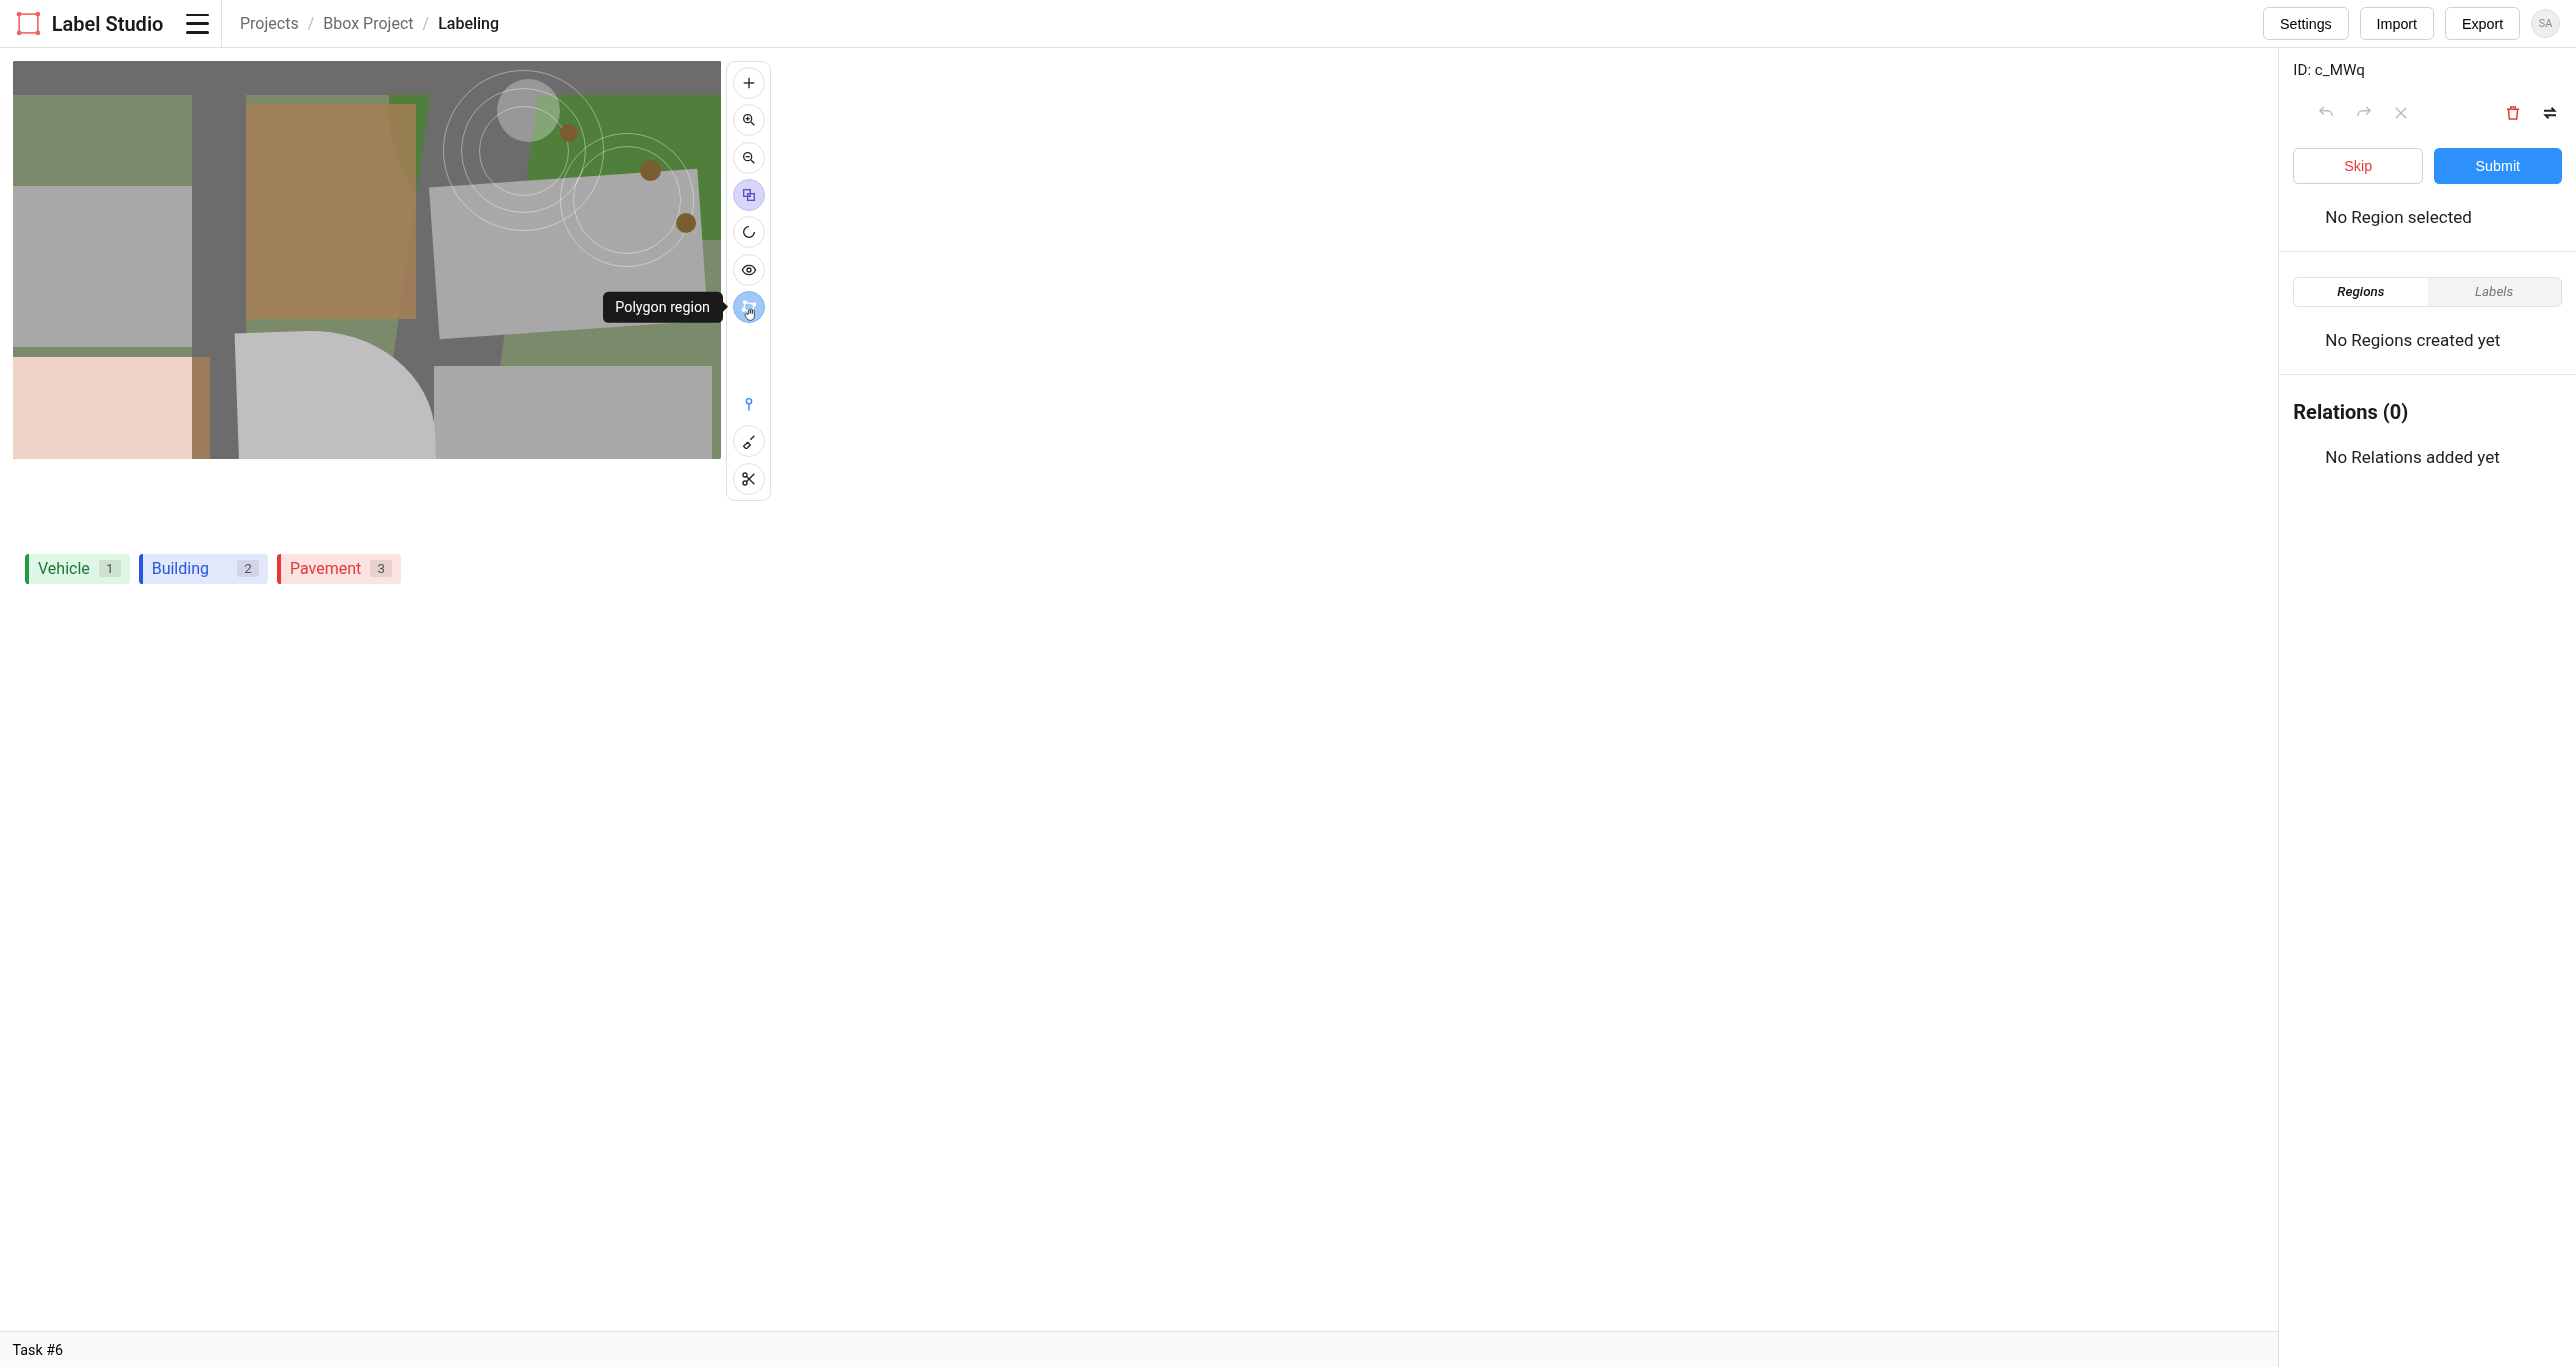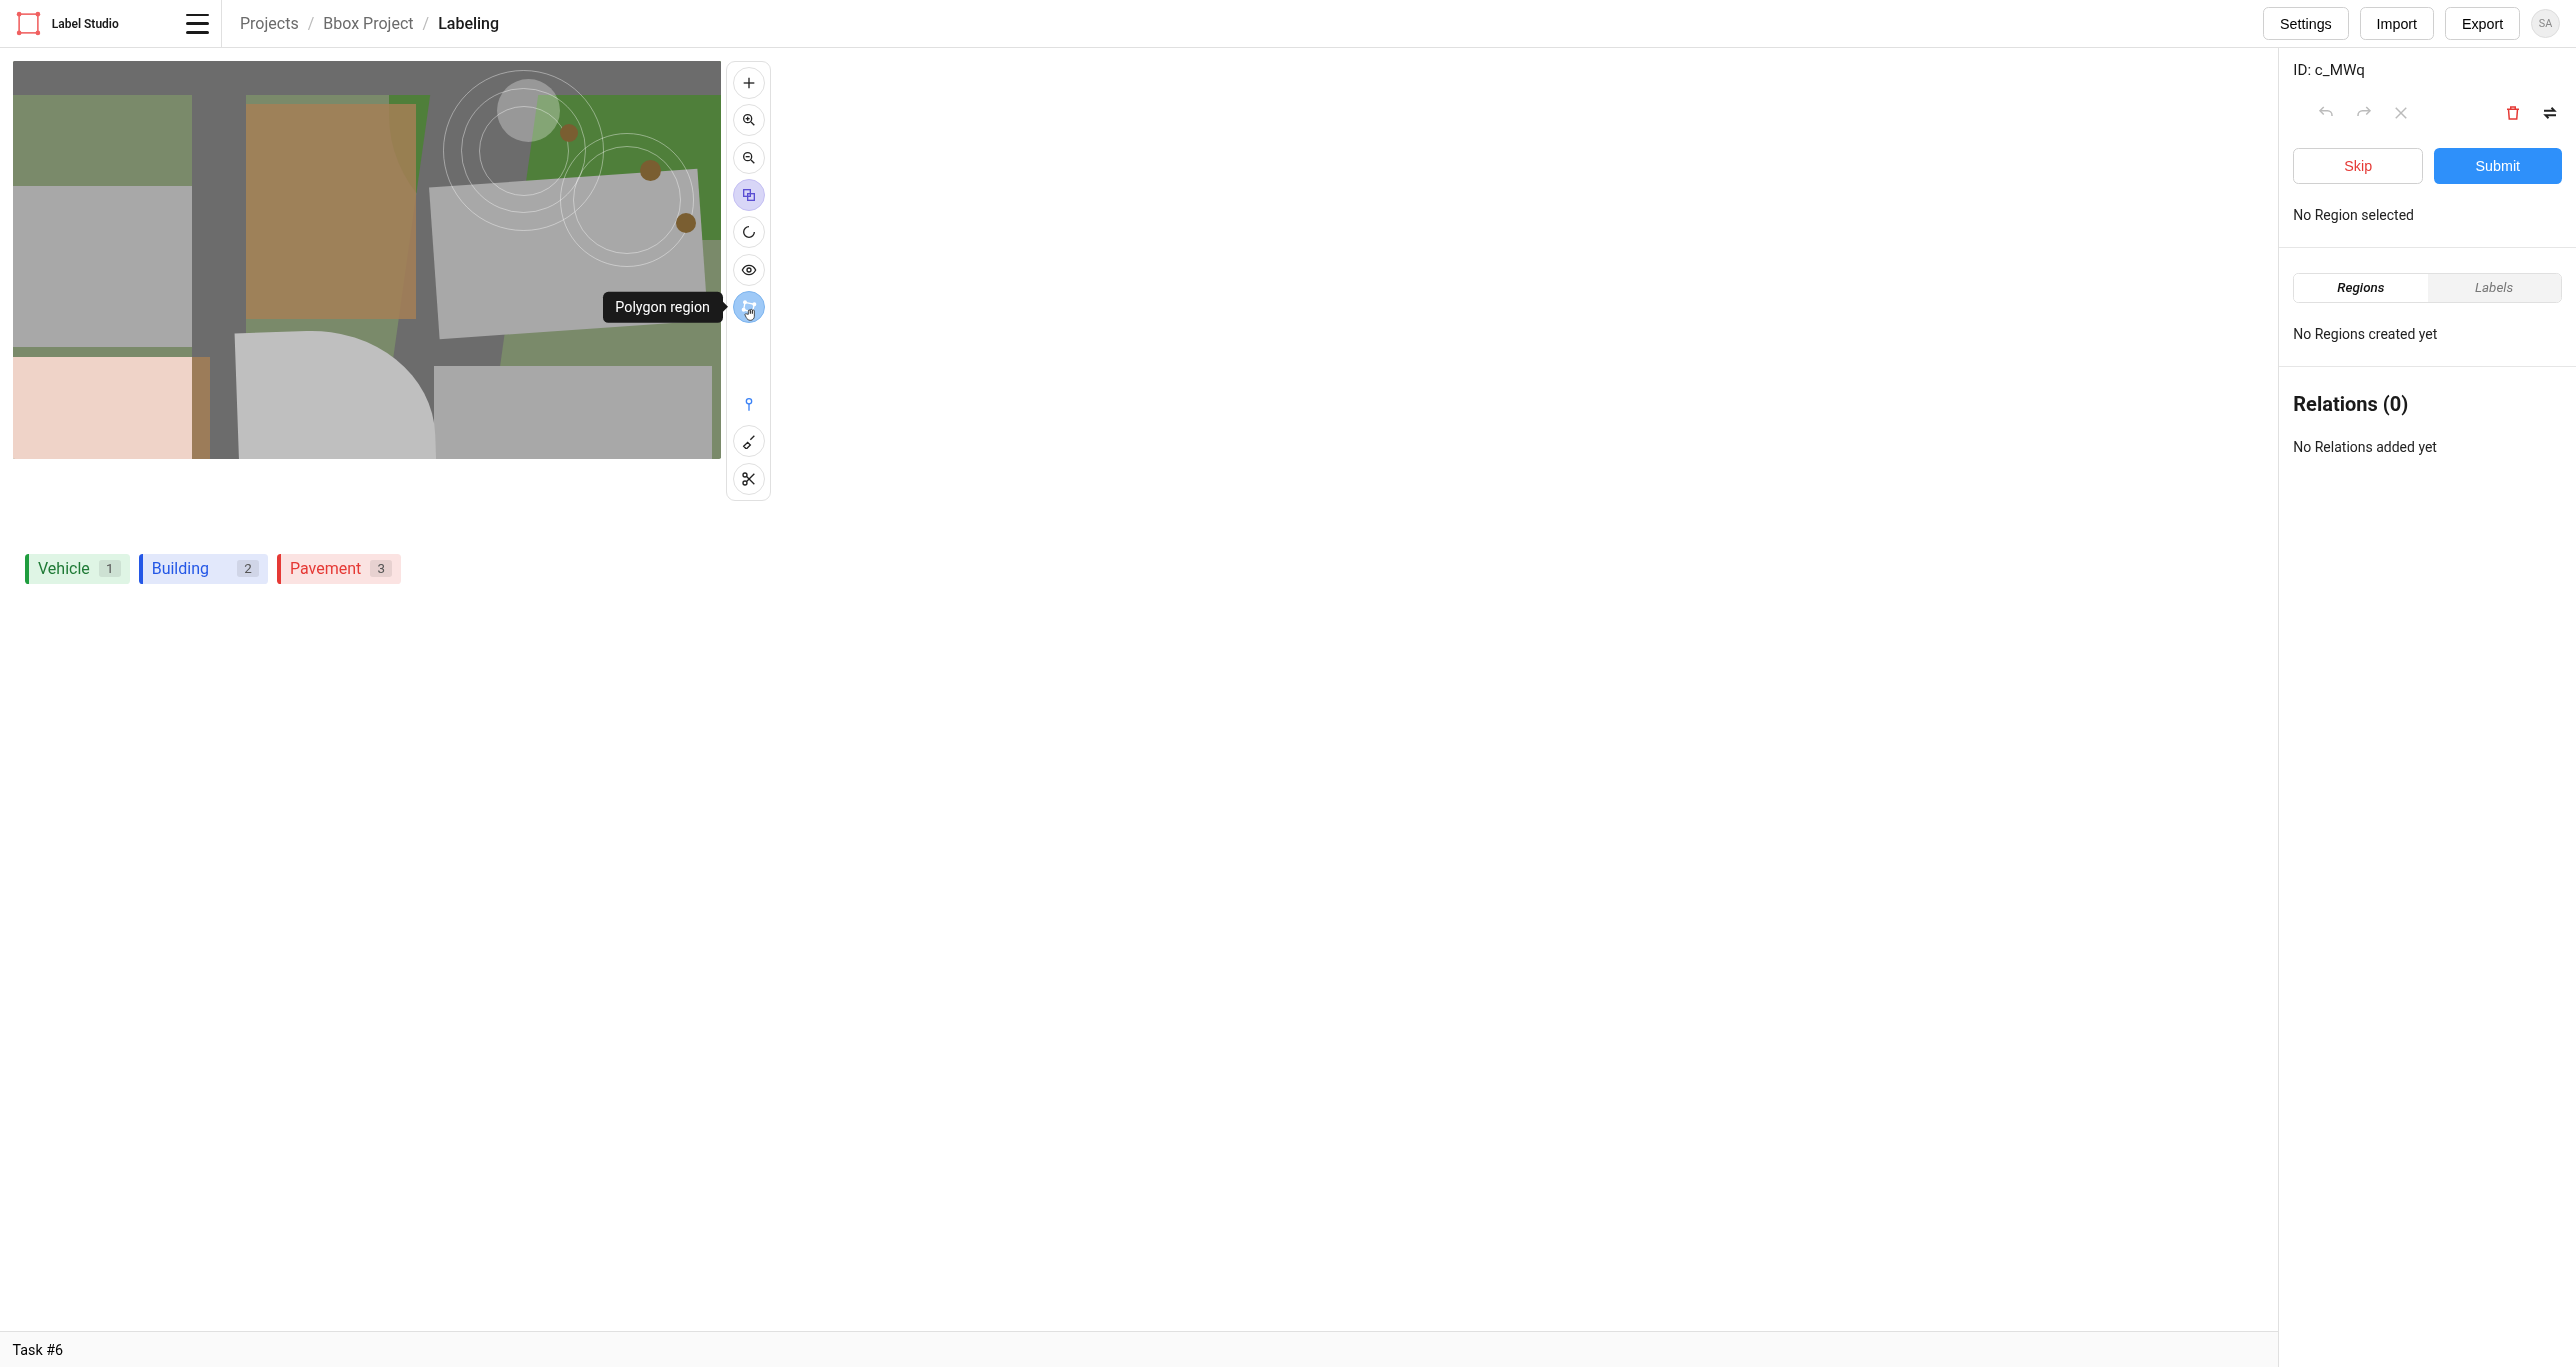--- a/index.html
+++ b/index.html
@@ -3,21 +3,21 @@
 <meta charset="utf-8">
 <style>
 * { box-sizing: border-box; margin: 0; padding: 0; }
 body { font-family: -apple-system, BlinkMacSystemFont, "Segoe UI", Roboto, sans-serif; font-size: 14.3px; color: #1a1a1a; background: #fff; height: 100vh; overflow: hidden; }
 .app { display: flex; flex-direction: column; height: 100vh; }
 
 
 .topbar { display: flex; align-items: center; height: 48px; border-bottom: 0.9px solid #e0e0e0; background: #fff; }
 .logo-zone { display: flex; align-items: center; padding: 0 12.5px 0 16px; gap: 10.8px; min-width: 222px; border-right: 0.9px solid #e0e0e0; height: 100%; }
 .logo-icon { width: 25px; height: 25px; }
-.logo-text { font-weight: 600; font-size: 12px; }
+.logo-text { font-weight: 600; font-size: 20px; }
 .hamburger { margin-left: auto; width: 23px; height: 20px; cursor: pointer; display: flex; flex-direction: column; justify-content: space-between; }
 .hamburger span { height: 2.7px; background: #1a1a1a; border-radius: 1.8px; }
 .breadcrumb { display: flex; align-items: center; padding: 0 18px; gap: 9px; flex: 1; color: #6b6b6b; font-size: 16px; }
 .breadcrumb .sep { color: #bbb; }
 .breadcrumb .current { color: #1a1a1a; font-weight: 500; }
 .top-actions { display: flex; align-items: center; gap: 10.8px; padding-right: 16px; }
 .btn { border: 0.9px solid #d0d0d0; background: #fff; padding: 7.2px 16px; border-radius: 5.4px; font-size: 14.3px; cursor: pointer; }
 .avatar { width: 29px; height: 29px; border-radius: 50%; background: #eee; display: flex; align-items: center; justify-content: center; font-size: 10.8px; color: #888; border: 0.9px solid #ddd; }
 
 
@@ -70,21 +70,21 @@
 .sb-id-row { display:flex; align-items:center; }
 .sb-id-row .id-text { font-size: 15.2px; }
 .sb-icons-row { display:flex; align-items:center; gap: 14.3px; }
 .sb-icons-row .spacer { flex:1; }
 .icon-btn { width: 23px; height: 23px; display:flex; align-items:center; justify-content:center; cursor:pointer; color:#222; }
 .icon-btn.disabled { color: #bbb; }
 .icon-btn svg { width: 18px; height: 18px; }
 .action-row { display:flex; gap: 10.8px; }
 .skip-btn { flex:1; border:0.9px solid #d0d0d0; background:#fff; color:#e53935; font-weight:500; padding:9px 0; border-radius:5.4px; cursor:pointer; font-size:14.3px; }
 .submit-btn { flex:1; border:none; background:#2e90fa; color:#fff; font-weight:500; padding:9px 0; border-radius:5.4px; cursor:pointer; font-size:14.3px; }
-.muted { font-size: 14px; color: #222; }
+.muted { font-size: 17px; color: #222; margin-left: 32px; }
 .sb-tabs { display:flex; border:0.9px solid #e0e0e0; border-radius:5.4px; overflow:hidden;font-style:italic; }
 .sb-tab { flex:1; text-align:center; padding:6.3px 0; font-size:13.4px; cursor:pointer; background:#f3f3f3; color:#777; }
 .sb-tab.active { background:#fff; color:#111; font-weight:500; }
 .sb-heading { font-size: 20px; font-weight: 700; }
 .sb-sep { border-top:0.9px solid #e6e6e6; margin:1.8px -14.3px; }
 </style>
 </head>
 <body>
 
 <div class="app">

